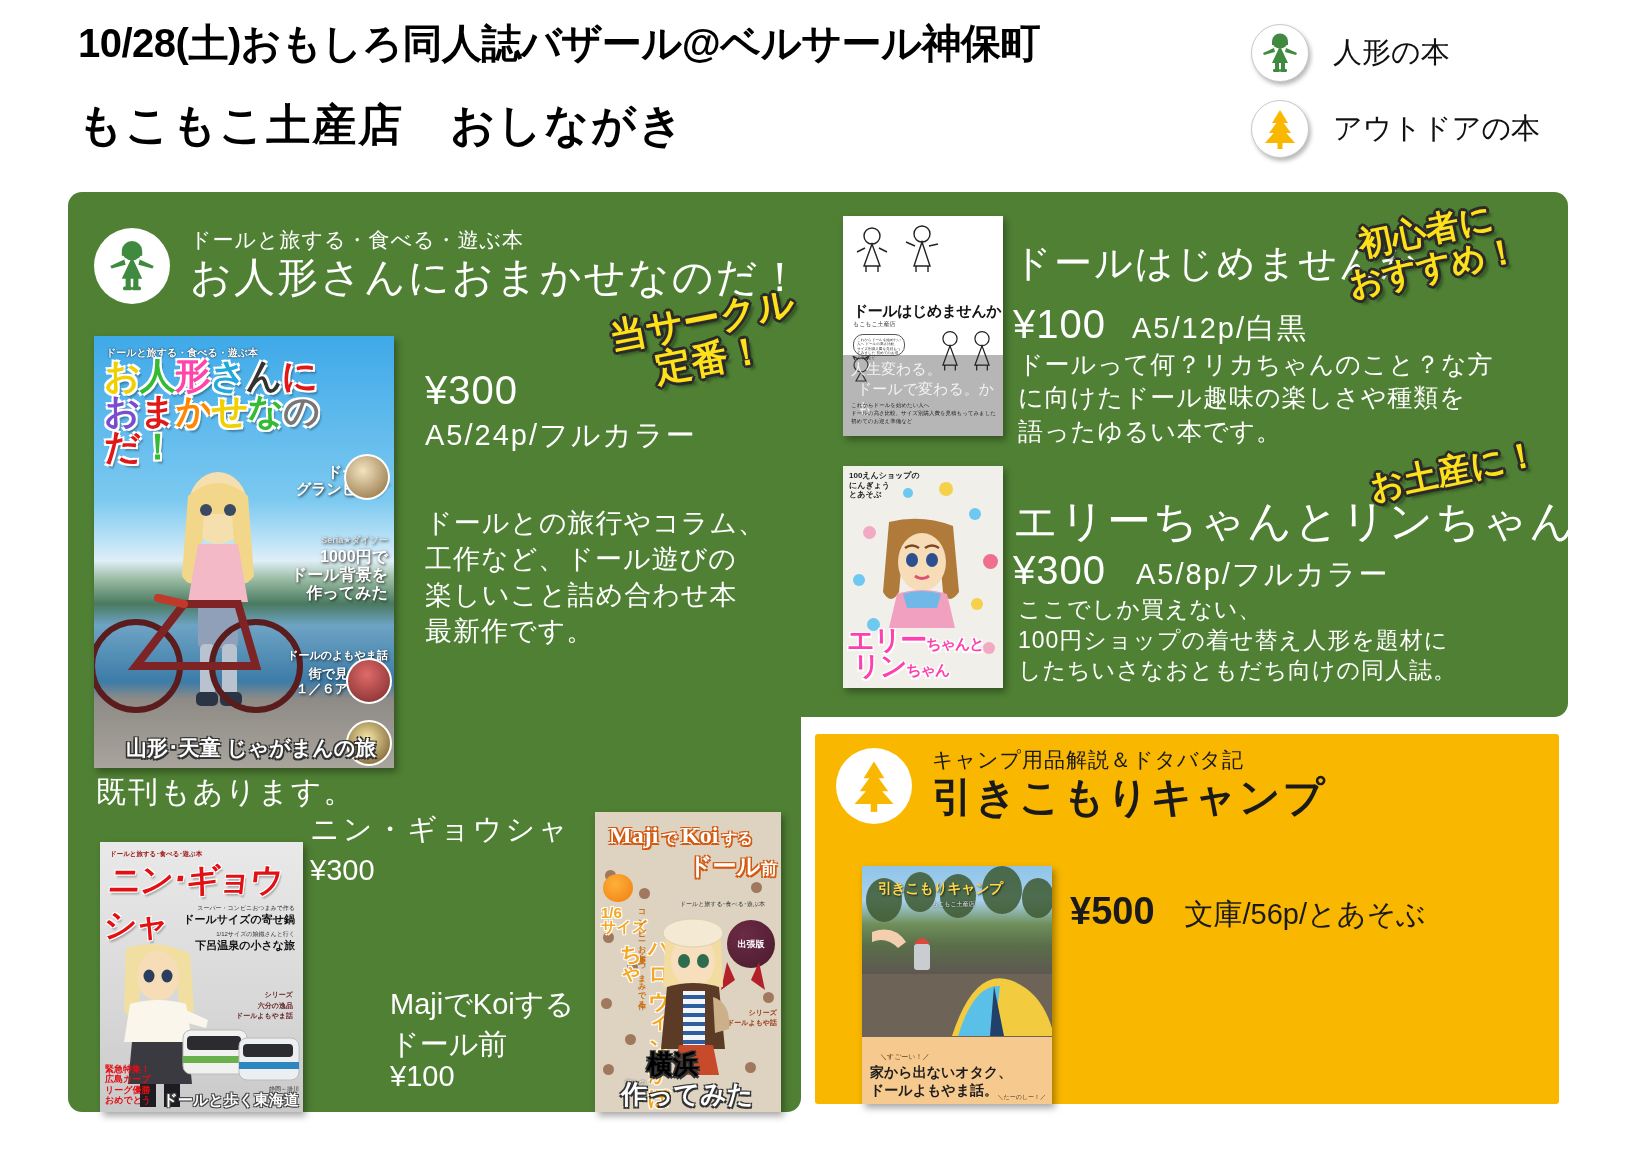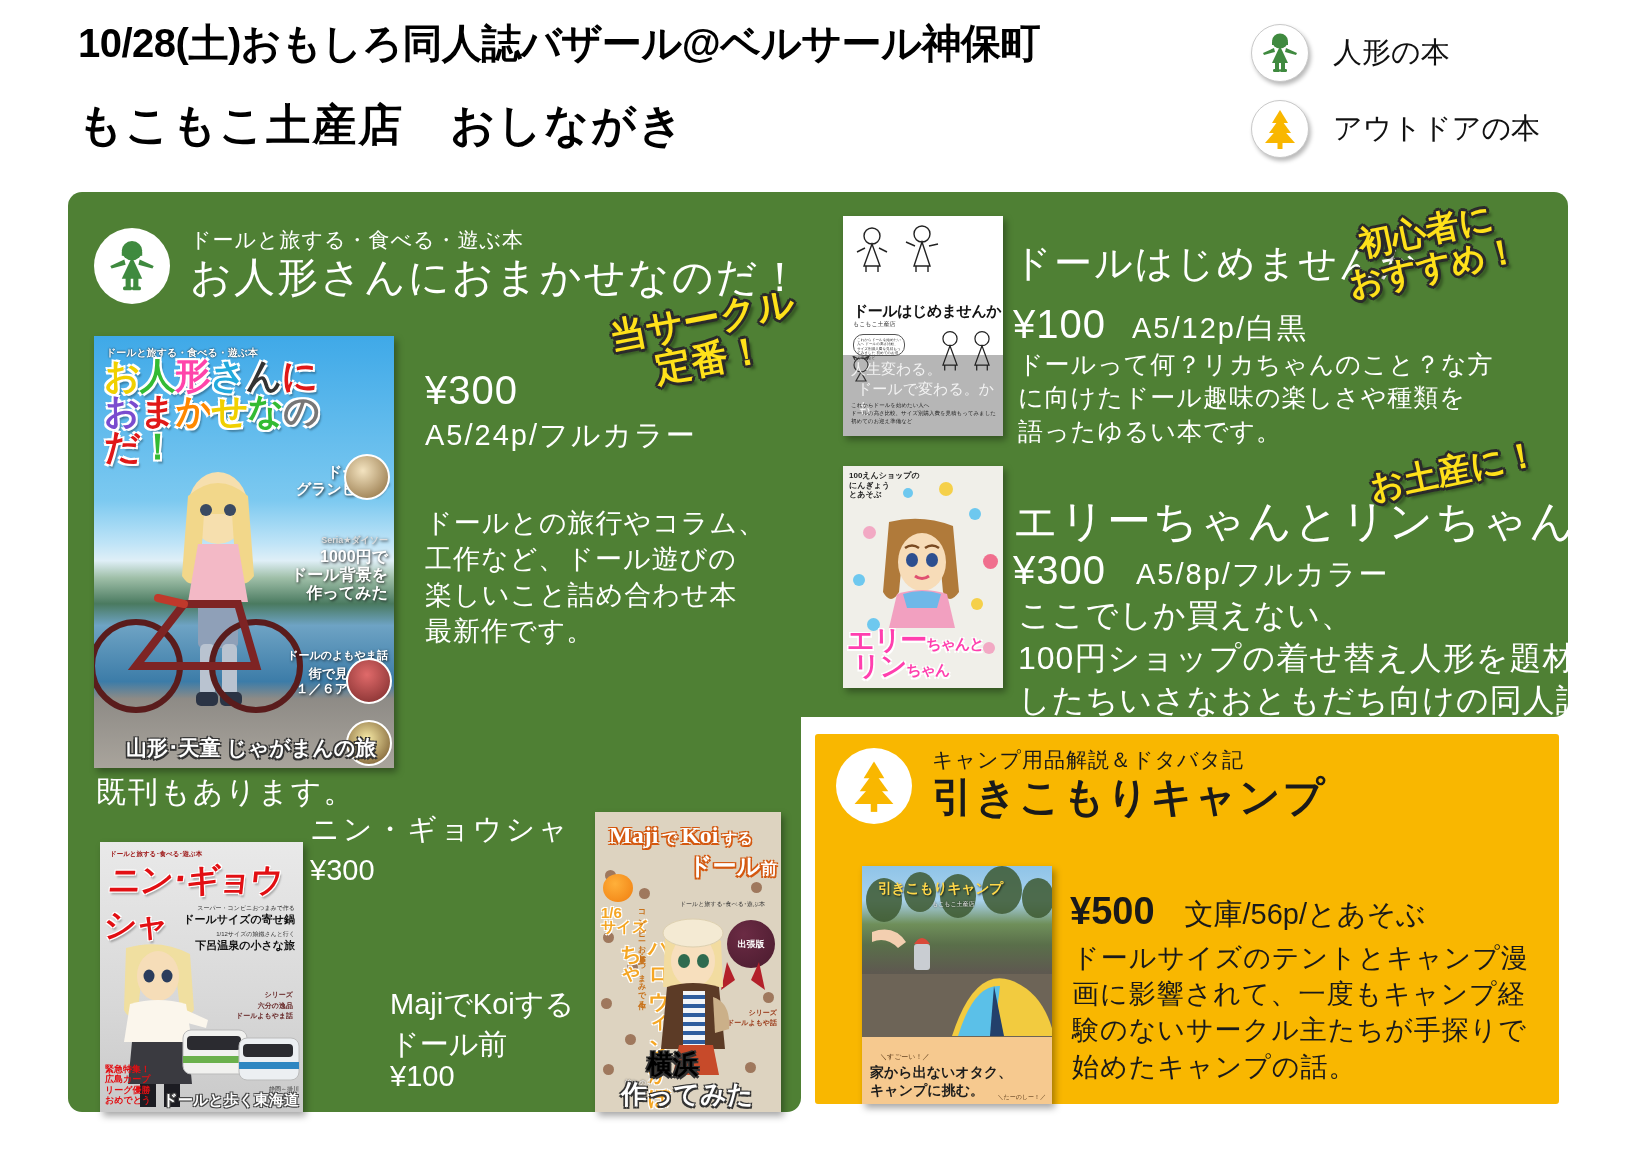--- a/index.html
+++ b/index.html
@@ -425,21 +425,21 @@
     </svg>
     <div class="c3-t1"><span>エリー</span><small>ちゃんと</small></div>
     <div class="c3-t2"><span>リン</span><small>ちゃん</small></div>
   </div>
 
   <div class="g-text" style="position:absolute; left:1013px; top:492px; font-size:44px; letter-spacing:2px;">エリーちゃんとリンちゃん</div>
   <div style="position:absolute; left:1013px; top:548px; display:flex; align-items:baseline; color:#fff;">
     <span class="price-big">¥300</span>
     <span class="spec" style="margin-left:30px;">A5/8p/フルカラー</span>
   </div>
-  <div class="g-text desc" style="position:absolute; left:1018px; top:594px; white-space:pre-line; font-size:32px;">ここでしか買えない、
+  <div class="g-text desc" style="position:absolute; left:1018px; top:594px; white-space:pre-line; font-size:23px;">ここでしか買えない、
 100円ショップの着せ替え人形を題材に
 したちいさなおともだち向けの同人誌。</div>
 
   <div class="pop" style="left:1368px; top:452px; font-size:34px; transform:rotate(-12deg);">お土産に！</div>
 
   <div class="g-text" style="position:absolute; left:96px; top:772px; font-size:30px; letter-spacing:2px;">既刊もあります。</div>
 
   <div class="cover" id="cover-ningyosha">
     <div class="c4-bg"></div>
     <div class="c4-tag">ドールと旅する･食べる･遊ぶ本</div>
@@ -574,26 +574,22 @@
       <path d="M52 78 q8 -12 16 0 z" fill="#d94a3a"></path>
       <path d="M90 170 q22 -68 58 -56 q34 12 44 56 z" fill="#f2cb3f"></path>
       <path d="M96 170 q16 -52 42 -50 l-6 50 z" fill="#5bc0e8"></path>
       <path d="M132 120 l10 50 h-14 z" fill="#23406b"></path>
     </svg>
     <div class="c6-title">引きこもりキャンプ</div>
     <div class="c6-circle">もこもこ土産店</div>
     <div class="c6-band"></div>
     <div class="c6-sug">＼すごーい！／</div>
     <div class="c6-l1">家から出ないオタク、</div>
-    <div class="c6-l2">キャンプに挑む。</div>
+    <div class="c6-l2">ドールよもやま話。</div>
     <div style="position:absolute; right:6px; bottom:2px; font-size:6px; color:#5a3a1a;">＼たーのしー！／</div>
   </div>
 
   <div style="position:absolute; left:1070px; top:890px; display:flex; align-items:baseline; color:#1a1a1a;">
     <span style="font-size:38px; font-weight:700;">¥500</span>
     <span style="font-size:29px; margin-left:30px;">文庫/56p/とあそぶ</span>
   </div>
-  <div style="position:absolute; left:1072px; top:940px; font-size:27px; line-height:1.34; color:#1a1a1a; white-space:pre-line; letter-spacing:1px;">ドールサイズのテントとキャンプ漫
-画に影響されて、一度もキャンプ経
-験のないサークル主たちが手探りで
-始めたキャンプの話。</div>
 
 </div>
 
 </body></html>

